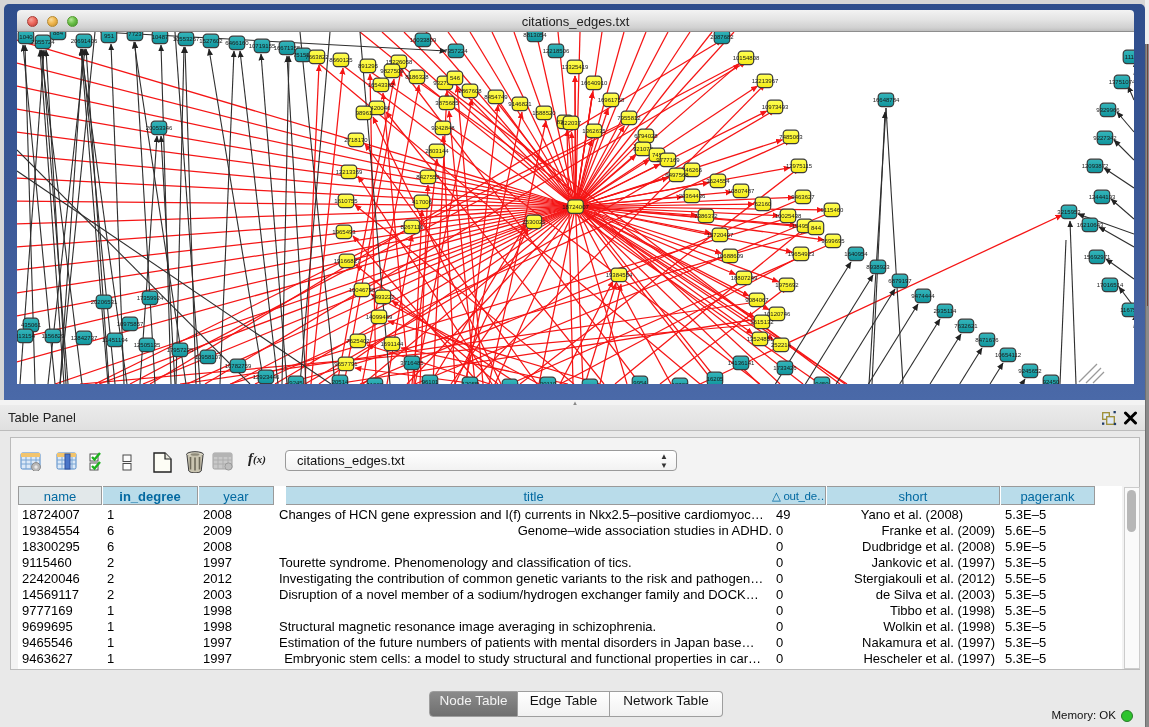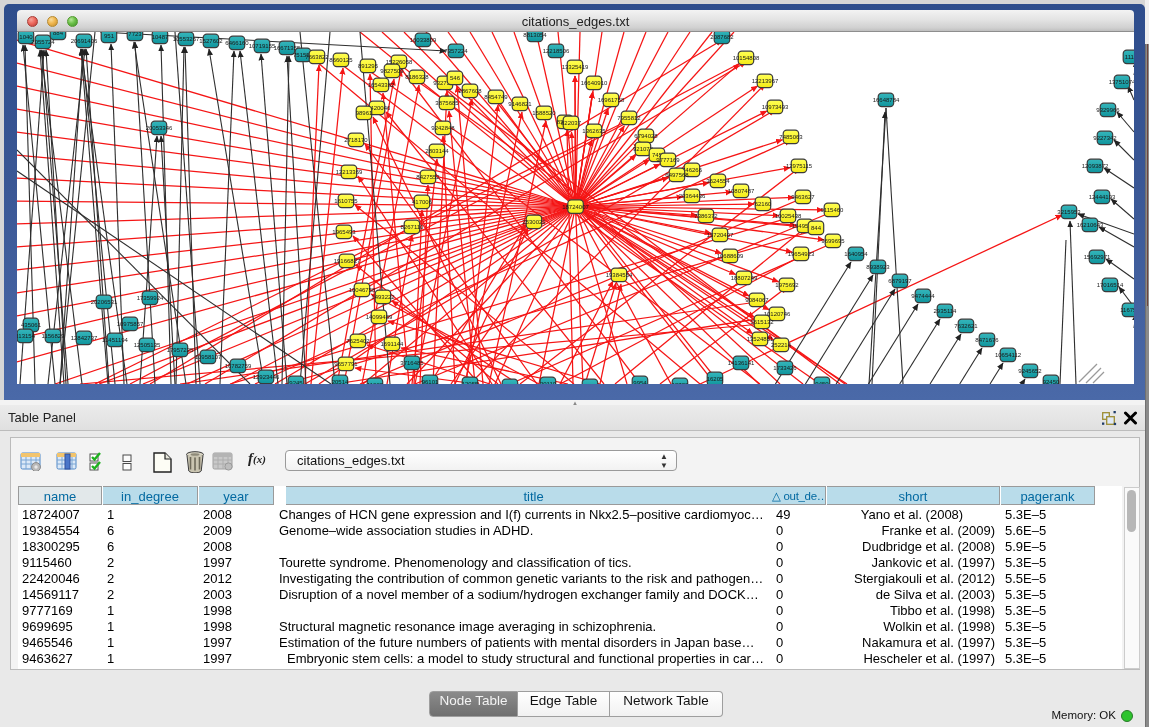--- a/index.html
+++ b/index.html
@@ -908,42 +908,42 @@
   </svg>
 <div style="position:absolute;left:248px;top:450px;font:italic bold 15px 'Liberation Serif',serif;color:#222">f<span style="font-size:11px">(x)</span></div>
 <div style="position:absolute;left:285px;top:450px;width:392px;height:21px;background:linear-gradient(#fff,#f2f2f2);border:1px solid #9a9a9a;border-radius:4px;font-size:13px;line-height:19px;color:#111">
   <span style="padding-left:11px">citations_edges.txt</span>
   <span style="position:absolute;right:8px;top:1px;font-size:8px;color:#333;line-height:9px">▲<br>▼</span>
 </div>
 
 <div style="position:absolute;left:18px;top:486px;width:1104px;height:183px;background:#fff"></div>
 <div style="position:absolute;left:18px;top:486px;width:1078px;height:20px;font-size:13px;color:#0369a1">
     <div style="position:absolute;left:0px;top:0;width:84px;height:19px;background:#e2e8ea;border:1px solid #9a9a9a;border-left:1px solid #9a9a9a;text-align:center;line-height:19px;overflow:hidden;white-space:nowrap;">name</div>
-    <div style="position:absolute;left:85px;top:0;width:95px;height:19px;background:#b9dcea;border:1px solid #9a9a9a;border-left:none;text-align:center;line-height:19px;overflow:hidden;white-space:nowrap;">in_degree</div>
+    <div style="position:absolute;left:85px;top:0;width:95px;height:19px;background:#b9dcea;border:1px solid #9a9a9a;border-left:none;text-align:center;line-height:19px;overflow:hidden;white-space:nowrap;font-weight:bold;">in_degree</div>
     <div style="position:absolute;left:181px;top:0;width:75px;height:19px;background:#b9dcea;border:1px solid #9a9a9a;border-left:none;text-align:center;line-height:19px;overflow:hidden;white-space:nowrap;">year</div>
     <div style="position:absolute;left:257px;top:0;width:496px;height:19px;background:#b9dcea;border:1px solid #9a9a9a;border-left:none;text-align:center;line-height:19px;overflow:hidden;white-space:nowrap;margin-left:11px;">title</div>
     <div style="position:absolute;left:754px;top:0;width:54px;height:19px;background:#b9dcea;border:1px solid #9a9a9a;border-left:none;text-align:center;line-height:19px;overflow:hidden;white-space:nowrap;font-size:11.5px;letter-spacing:-0.3px;">△ out_de…</div>
     <div style="position:absolute;left:809px;top:0;width:173px;height:19px;background:#b9dcea;border:1px solid #9a9a9a;border-left:none;text-align:center;line-height:19px;overflow:hidden;white-space:nowrap;">short</div>
     <div style="position:absolute;left:983px;top:0;width:94px;height:19px;background:#b9dcea;border:1px solid #9a9a9a;border-left:none;text-align:center;line-height:19px;overflow:hidden;white-space:nowrap;">pagerank</div>
   </div>
 <div id="tblwrap" style="top:507px">
     <div class="trow">
       <div style="position:absolute;left:0px;width:85px;padding-left:4px;text-align:left;overflow:hidden;white-space:nowrap">18724007</div>
       <div style="position:absolute;left:85px;width:96px;padding-left:4px;text-align:left;overflow:hidden;white-space:nowrap">1</div>
       <div style="position:absolute;left:181px;width:76px;padding-left:4px;text-align:left;overflow:hidden;white-space:nowrap">2008</div>
       <div style="position:absolute;left:257px;width:497px;padding-left:4px;text-align:left;overflow:hidden;white-space:nowrap">Changes of HCN gene expression and I(f) currents in Nkx2.5–positive cardiomyoc…</div>
       <div style="position:absolute;left:754px;width:55px;padding-left:4px;text-align:left;overflow:hidden;white-space:nowrap">49</div>
       <div style="position:absolute;left:810px;width:174px;padding-right:6px;text-align:center;overflow:hidden;white-space:nowrap">Yano et al. (2008)</div>
       <div style="position:absolute;left:983px;width:95px;padding-left:4px;text-align:left;overflow:hidden;white-space:nowrap">5.3E–5</div>
     </div>
     <div class="trow">
       <div style="position:absolute;left:0px;width:85px;padding-left:4px;text-align:left;overflow:hidden;white-space:nowrap">19384554</div>
       <div style="position:absolute;left:85px;width:96px;padding-left:4px;text-align:left;overflow:hidden;white-space:nowrap">6</div>
       <div style="position:absolute;left:181px;width:76px;padding-left:4px;text-align:left;overflow:hidden;white-space:nowrap">2009</div>
-      <div style="position:absolute;left:257px;width:497px;padding-left:4px;text-align:left;overflow:hidden;white-space:nowrap">Genome–wide association studies in ADHD.</div>
+      <div style="position:absolute;left:257px;width:497px;padding-left:4px;text-align:right;overflow:hidden;white-space:nowrap">Genome–wide association studies in ADHD.</div>
       <div style="position:absolute;left:754px;width:55px;padding-left:4px;text-align:left;overflow:hidden;white-space:nowrap">0</div>
       <div style="position:absolute;left:809px;width:174px;padding-right:6px;text-align:right;overflow:hidden;white-space:nowrap">Franke et al. (2009)</div>
       <div style="position:absolute;left:983px;width:95px;padding-left:4px;text-align:left;overflow:hidden;white-space:nowrap">5.6E–5</div>
     </div>
     <div class="trow">
       <div style="position:absolute;left:0px;width:85px;padding-left:4px;text-align:left;overflow:hidden;white-space:nowrap">18300295</div>
       <div style="position:absolute;left:85px;width:96px;padding-left:4px;text-align:left;overflow:hidden;white-space:nowrap">6</div>
       <div style="position:absolute;left:181px;width:76px;padding-left:4px;text-align:left;overflow:hidden;white-space:nowrap">2008</div>
       <div style="position:absolute;left:754px;width:55px;padding-left:4px;text-align:left;overflow:hidden;white-space:nowrap">0</div>
       <div style="position:absolute;left:809px;width:174px;padding-right:6px;text-align:right;overflow:hidden;white-space:nowrap">Dudbridge et al. (2008)</div>
@@ -999,21 +999,21 @@
       <div style="position:absolute;left:181px;width:76px;padding-left:4px;text-align:left;overflow:hidden;white-space:nowrap">1997</div>
       <div style="position:absolute;left:257px;width:497px;padding-left:4px;text-align:left;overflow:hidden;white-space:nowrap">Estimation of the future numbers of patients with mental disorders in Japan base…</div>
       <div style="position:absolute;left:754px;width:55px;padding-left:4px;text-align:left;overflow:hidden;white-space:nowrap">0</div>
       <div style="position:absolute;left:809px;width:174px;padding-right:6px;text-align:right;overflow:hidden;white-space:nowrap">Nakamura et al. (1997)</div>
       <div style="position:absolute;left:983px;width:95px;padding-left:4px;text-align:left;overflow:hidden;white-space:nowrap">5.3E–5</div>
     </div>
     <div class="trow">
       <div style="position:absolute;left:0px;width:85px;padding-left:4px;text-align:left;overflow:hidden;white-space:nowrap">9463627</div>
       <div style="position:absolute;left:85px;width:96px;padding-left:4px;text-align:left;overflow:hidden;white-space:nowrap">1</div>
       <div style="position:absolute;left:181px;width:76px;padding-left:4px;text-align:left;overflow:hidden;white-space:nowrap">1997</div>
-      <div style="position:absolute;left:257px;width:497px;padding-left:4px;text-align:center;overflow:hidden;white-space:nowrap">Embryonic stem cells: a model to study structural and functional properties in car…</div>
+      <div style="position:absolute;left:246px;width:497px;padding-left:4px;text-align:right;overflow:hidden;white-space:nowrap">Embryonic stem cells: a model to study structural and functional properties in car…</div>
       <div style="position:absolute;left:754px;width:55px;padding-left:4px;text-align:left;overflow:hidden;white-space:nowrap">0</div>
       <div style="position:absolute;left:809px;width:174px;padding-right:6px;text-align:right;overflow:hidden;white-space:nowrap">Hescheler et al. (1997)</div>
       <div style="position:absolute;left:983px;width:95px;padding-left:4px;text-align:left;overflow:hidden;white-space:nowrap">5.3E–5</div>
     </div>
   </div>
 <div style="position:absolute;left:1124px;top:487px;width:16px;height:182px;background:#fafafa;border:1px solid #ccc"></div>
 <div style="position:absolute;left:1127px;top:490px;width:9px;height:42px;background:#b7b7b7;border-radius:5px"></div>
 
 <div id="tabs">
   <div class="tab" style="left:0;width:89px;background:linear-gradient(#8b8b8b,#6f6f6f);color:#f3f3f3;border-radius:4px 0 0 4px">Node Table</div>

